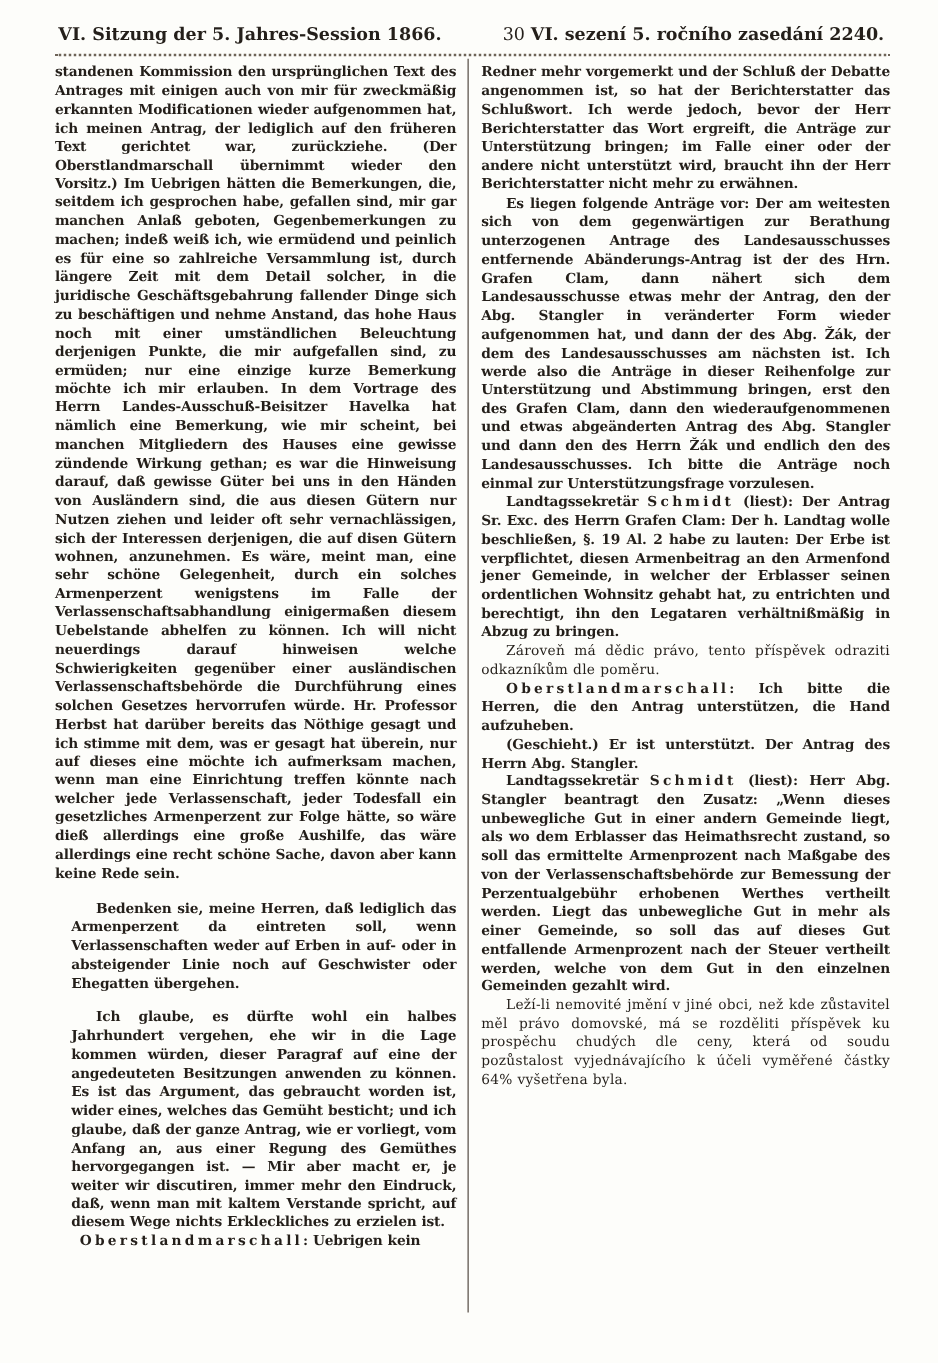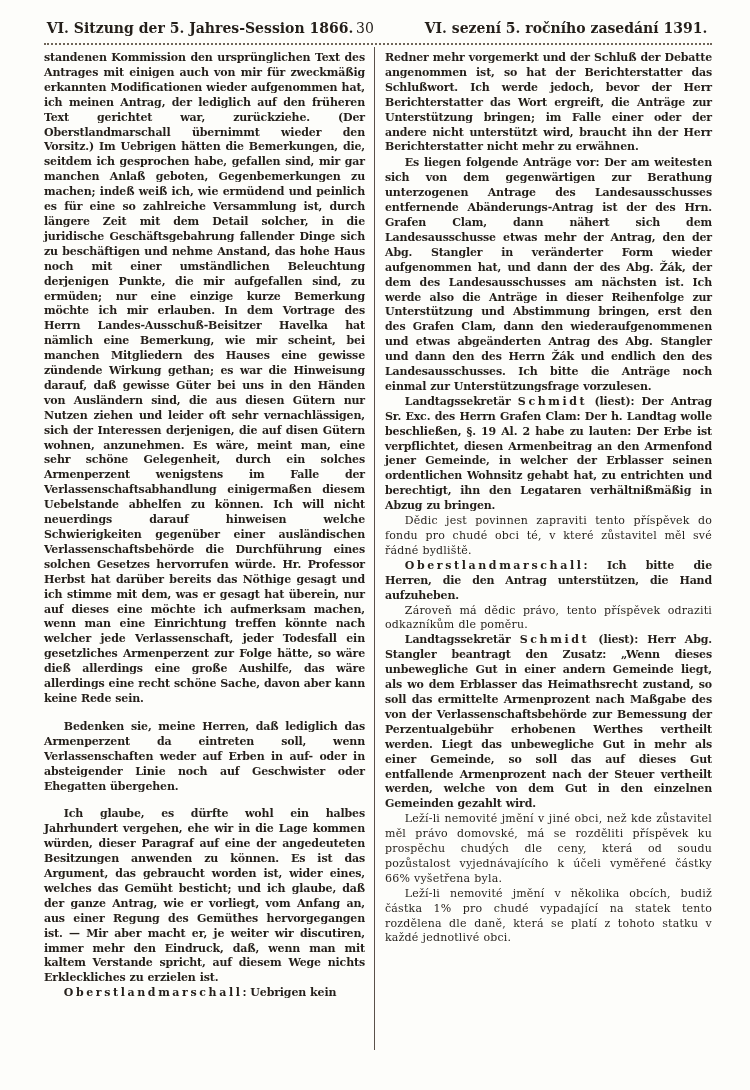--- a/index.html
+++ b/index.html
@@ -15,21 +15,21 @@
     width: 750px; height: 1090px;
     padding: 20px 38px 0 44px;
   }
   .page-header {
     display: flex;
     align-items: baseline;
     font-size: 14px;
     font-weight: bold;
   }
   .h-left  { width: 312px; text-align: center; }
-  .h-num   { width: 64px;  text-align: left; font-weight: normal; }
+  .h-num   { width: 64px;  text-align: right; font-weight: normal; }
   .h-right { flex: 1;      text-align: center; }
   .header-rule {
     border: none;
     border-top: 2px dotted #6e6458;
     margin: 7px 0 0 0;
   }
   .text-columns {
     display: flex;
     align-items: stretch;
     height: 1005px;
@@ -50,54 +50,53 @@
     margin: 0;
     text-align: justify;
     font-size: 11px;
     line-height: 14.9px;
     font-weight: bold;
     letter-spacing: -0.15px;
     word-spacing: 0.3px;
   }
   .cz { font-weight: normal; letter-spacing: 0.2px; }
   .indent { text-indent: 1.8em; }
-  .gap  { margin-top: 13px; }
+  .gap  { margin-top: 13px; margin-left: 13px; }
   .gap2 { margin-top: 1px; }
   .gesperrt { letter-spacing: 2.6px; }
 </style>
 </head>
 <body>
 
 <div class="page">
 
   <div class="page-header">
     <div class="h-left">VI. Sitzung der 5. Jahres-Session 1866.</div>
     <div class="h-num">30</div>
-    <div class="h-right">VI. sezení 5. ročního zasedání 1391.</div>
+    <div class="h-right">VI. sezení 5. ročního zasedání 2240.</div>
   </div>
 
   <hr class="header-rule">
 
   <div class="text-columns">
 
     <div class="col col-left">
       <p class="para">standenen Kommission den ursprünglichen Text des Antrages mit einigen auch von mir für zweckmäßig erkannten Modificationen wieder aufgenommen hat, ich meinen Antrag, der lediglich auf den früheren Text gerichtet war, zurückziehe. (Der Oberstlandmarschall übernimmt wieder den Vorsitz.) Im Uebrigen hätten die Bemerkungen, die, seitdem ich gesprochen habe, gefallen sind, mir gar manchen Anlaß geboten, Gegenbemerkungen zu machen; indeß weiß ich, wie ermüdend und peinlich es für eine so zahlreiche Versammlung ist, durch längere Zeit mit dem Detail solcher, in die juridische Geschäftsgebahrung fallender Dinge sich zu beschäftigen und nehme Anstand, das hohe Haus noch mit einer umständlichen Beleuchtung derjenigen Punkte, die mir aufgefallen sind, zu ermüden; nur eine einzige kurze Bemerkung möchte ich mir erlauben. In dem Vortrage des Herrn Landes-Ausschuß-Beisitzer Havelka hat nämlich eine Bemerkung, wie mir scheint, bei manchen Mitgliedern des Hauses eine gewisse zündende Wirkung gethan; es war die Hinweisung darauf, daß gewisse Güter bei uns in den Händen von Ausländern sind, die aus diesen Gütern nur Nutzen ziehen und leider oft sehr vernachlässigen, sich der Interessen derjenigen, die auf disen Gütern wohnen, anzunehmen. Es wäre, meint man, eine sehr schöne Gelegenheit, durch ein solches Armenperzent wenigstens im Falle der Verlassenschaftsabhandlung einigermaßen diesem Uebelstande abhelfen zu können. Ich will nicht neuerdings darauf hinweisen welche Schwierigkeiten gegenüber einer ausländischen Verlassenschaftsbehörde die Durchführung eines solchen Gesetzes hervorrufen würde. Hr. Professor Herbst hat darüber bereits das Nöthige gesagt und ich stimme mit dem, was er gesagt hat überein, nur auf dieses eine möchte ich aufmerksam machen, wenn man eine Einrichtung treffen könnte nach welcher jede Verlassenschaft, jeder Todesfall ein gesetzliches Armenperzent zur Folge hätte, so wäre dieß allerdings eine große Aushilfe, das wäre allerdings eine recht schöne Sache, davon aber kann keine Rede sein.</p>
       <p class="para indent gap">Bedenken sie, meine Herren, daß lediglich das Armenperzent da eintreten soll, wenn Verlassenschaften weder auf Erben in auf- oder in absteigender Linie noch auf Geschwister oder Ehegatten übergehen.</p>
       <p class="para indent gap">Ich glaube, es dürfte wohl ein halbes Jahrhundert vergehen, ehe wir in die Lage kommen würden, dieser Paragraf auf eine der angedeuteten Besitzungen anwenden zu können. Es ist das Argument, das gebraucht worden ist, wider eines, welches das Gemüht besticht; und ich glaube, daß der ganze Antrag, wie er vorliegt, vom Anfang an, aus einer Regung des Gemüthes hervorgegangen ist. — Mir aber macht er, je weiter wir discutiren, immer mehr den Eindruck, daß, wenn man mit kaltem Verstande spricht, auf diesem Wege nichts Erkleckliches zu erzielen ist.</p>
       <p class="para indent"><span class="gesperrt">Oberstlandmarschall</span><span>: Uebrigen kein</span></p>
     </div>
 
     <div class="column-divider"></div>
 
     <div class="col col-right">
       <p class="para">Redner mehr vorgemerkt und der Schluß der Debatte angenommen ist, so hat der Berichterstatter das Schlußwort. Ich werde jedoch, bevor der Herr Berichterstatter das Wort ergreift, die Anträge zur Unterstützung bringen; im Falle einer oder der andere nicht unterstützt wird, braucht ihn der Herr Berichterstatter nicht mehr zu erwähnen.</p>
       <p class="para indent gap2">Es liegen folgende Anträge vor: Der am weitesten sich von dem gegenwärtigen zur Berathung unterzogenen Antrage des Landesausschusses entfernende Abänderungs-Antrag ist der des Hrn. Grafen Clam, dann nähert sich dem Landesausschusse etwas mehr der Antrag, den der Abg. Stangler in veränderter Form wieder aufgenommen hat, und dann der des Abg. Žák, der dem des Landesausschusses am nächsten ist. Ich werde also die Anträge in dieser Reihenfolge zur Unterstützung und Abstimmung bringen, erst den des Grafen Clam, dann den wiederaufgenommenen und etwas abgeänderten Antrag des Abg. Stangler und dann den des Herrn Žák und endlich den des Landesausschusses. Ich bitte die Anträge noch einmal zur Unterstützungsfrage vorzulesen.</p>
       <p class="para indent"><span>Landtagssekretär </span><span class="gesperrt">Schmidt</span><span> (liest): Der Antrag Sr. Exc. des Herrn Grafen Clam: Der h. Landtag wolle beschließen, §. 19 Al. 2 habe zu lauten: Der Erbe ist verpflichtet, diesen Armenbeitrag an den Armenfond jener Gemeinde, in welcher der Erblasser seinen ordentlichen Wohnsitz gehabt hat, zu entrichten und berechtigt, ihn den Legataren verhältnißmäßig in Abzug zu bringen.</span></p>
-      <p class="para cz indent">Dědic jest povinnen zapraviti tento příspěvek do fondu pro chudé obci té, v které zůstavitel měl své řádné bydliště.</p>
+      <p class="para cz indent">Zároveň má dědic právo, tento příspěvek odraziti odkazníkům dle poměru.</p>
       <p class="para indent"><span class="gesperrt">Oberstlandmarschall</span><span>: Ich bitte die Herren, die den Antrag unterstützen, die Hand aufzuheben.</span></p>
-      <p class="para cz indent">Zároveň má dědic právo, tento příspěvek odraziti odkazníkům dle poměru.</p>
+      <p class="para indent">(Geschieht.) Er ist unterstützt. Der Antrag des Herrn Abg. Stangler.</p>
       <p class="para indent"><span>Landtagssekretär </span><span class="gesperrt">Schmidt</span><span> (liest): Herr Abg. Stangler beantragt den Zusatz: „Wenn dieses unbewegliche Gut in einer andern Gemeinde liegt, als wo dem Erblasser das Heimathsrecht zustand, so soll das ermittelte Armenprozent nach Maßgabe des von der Verlassenschaftsbehörde zur Bemessung der Perzentualgebühr erhobenen Werthes vertheilt werden. Liegt das unbewegliche Gut in mehr als einer Gemeinde, so soll das auf dieses Gut entfallende Armenprozent nach der Steuer vertheilt werden, welche von dem Gut in den einzelnen Gemeinden gezahlt wird.</span></p>
-      <p class="para cz indent">Leží-li nemovité jmění v jiné obci, než kde zůstavitel měl právo domovské, má se rozděliti příspěvek ku prospěchu chudých dle ceny, která od soudu pozůstalost vyjednávajícího k účeli vyměřené částky 66% vyšetřena byla.</p>
-      <p class="para cz indent">Leží-li nemovité jmění v několika obcích, budiž částka 1% pro chudé vypadající na statek tento rozdělena dle daně, která se platí z tohoto statku v každé jednotlivé obci.</p>
+      <p class="para cz indent">Leží-li nemovité jmění v jiné obci, než kde zůstavitel měl právo domovské, má se rozděliti příspěvek ku prospěchu chudých dle ceny, která od soudu pozůstalost vyjednávajícího k účeli vyměřené částky 64% vyšetřena byla.</p>
     </div>
 
   </div>
 </div>
 
 </body></html>

